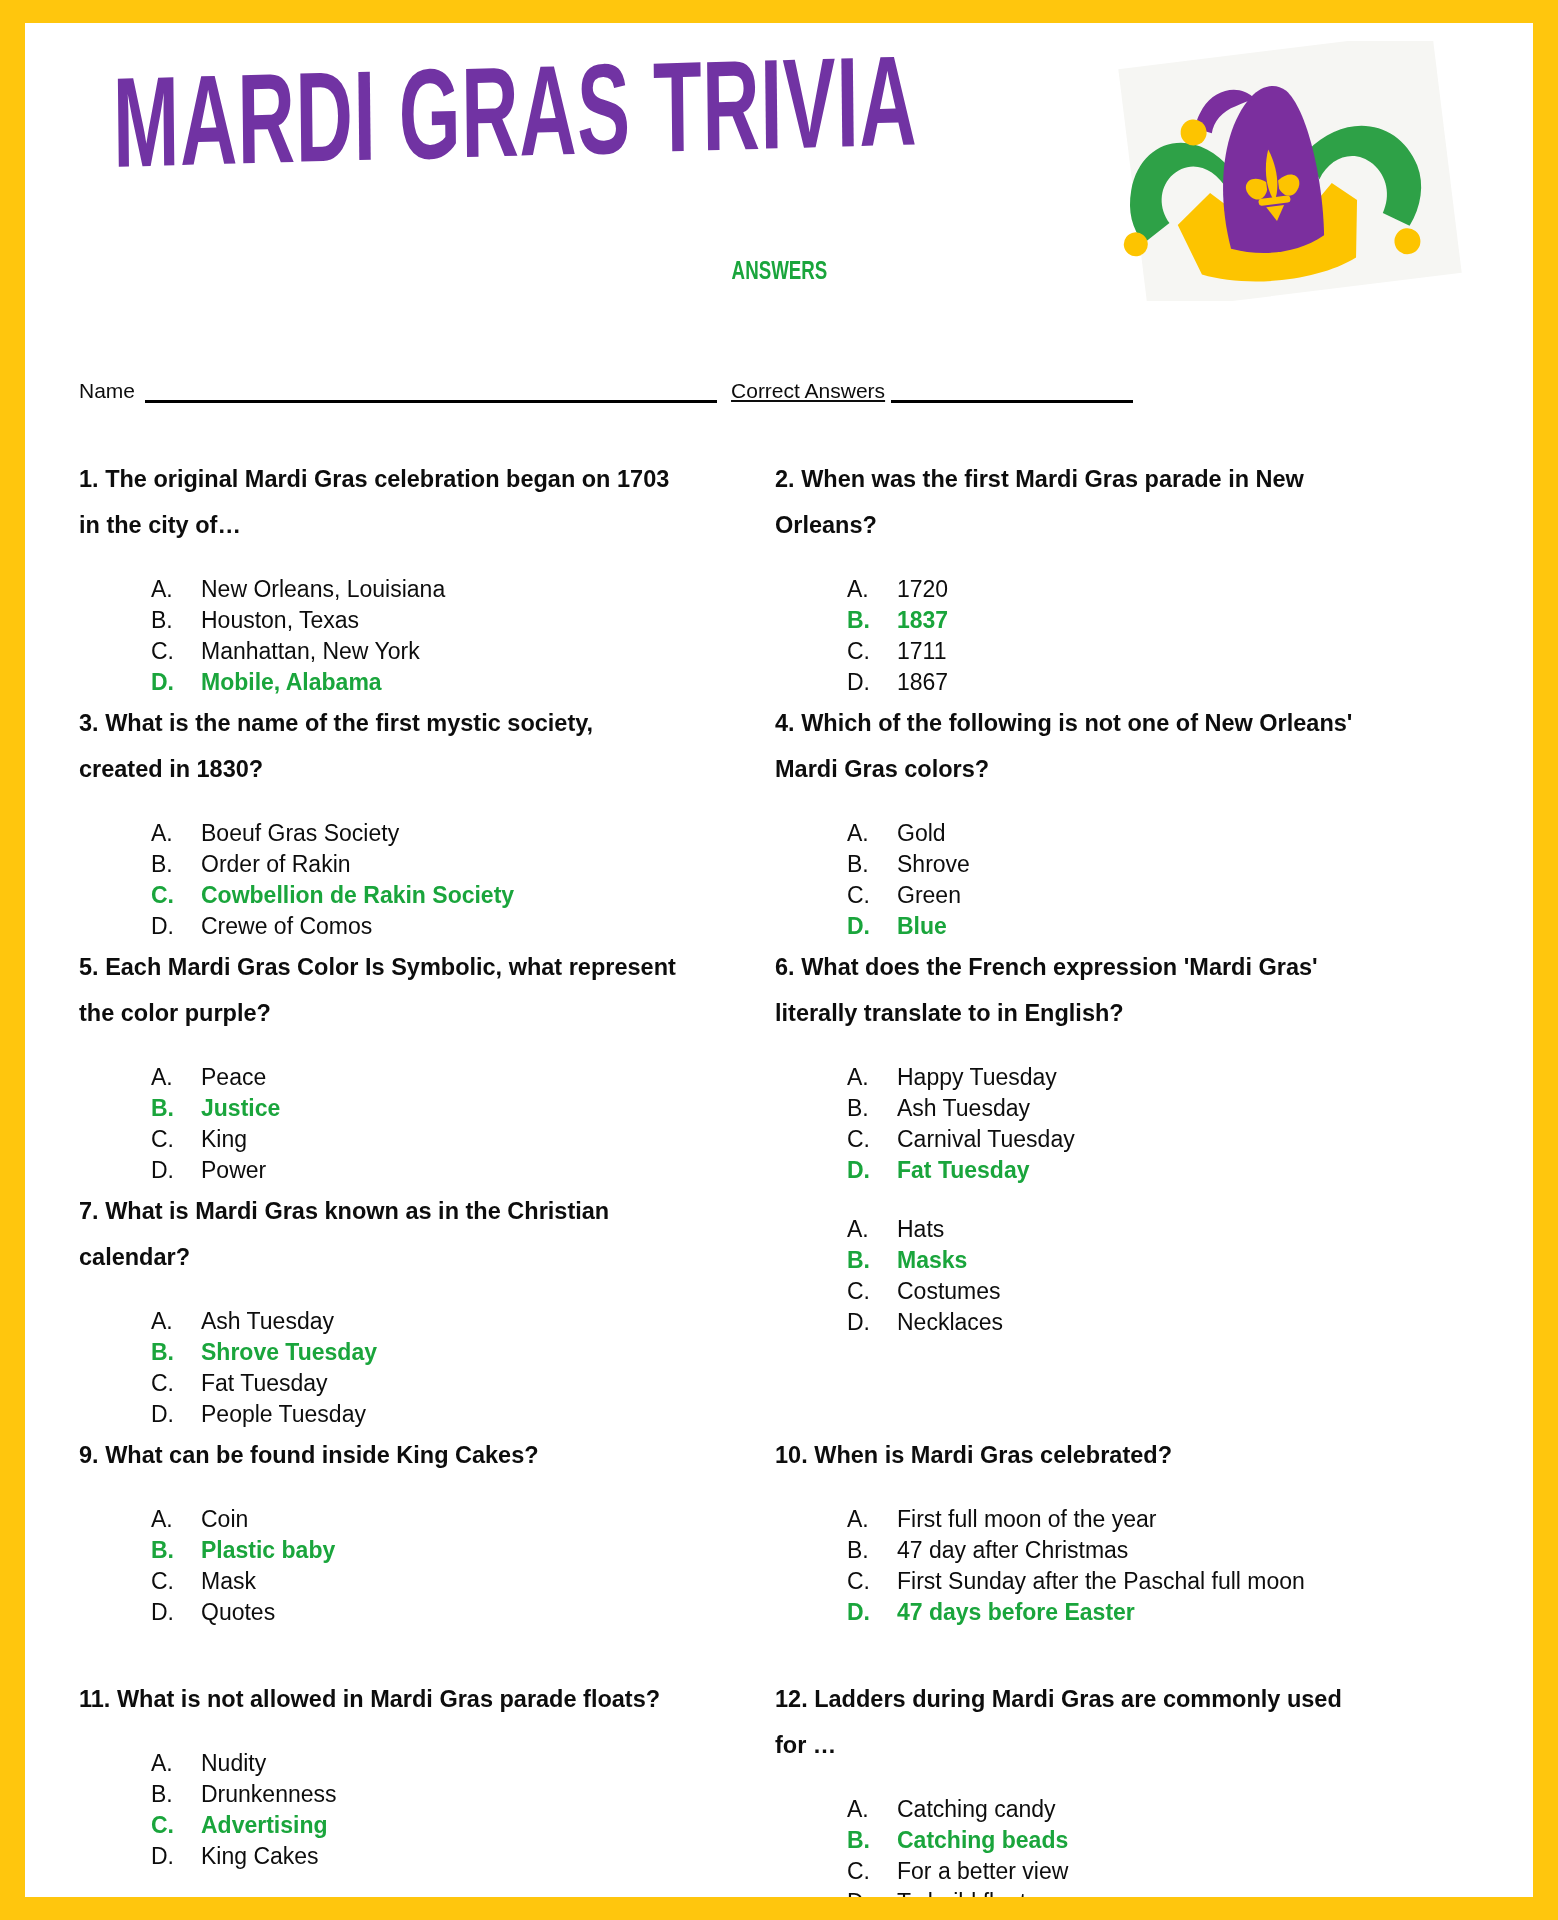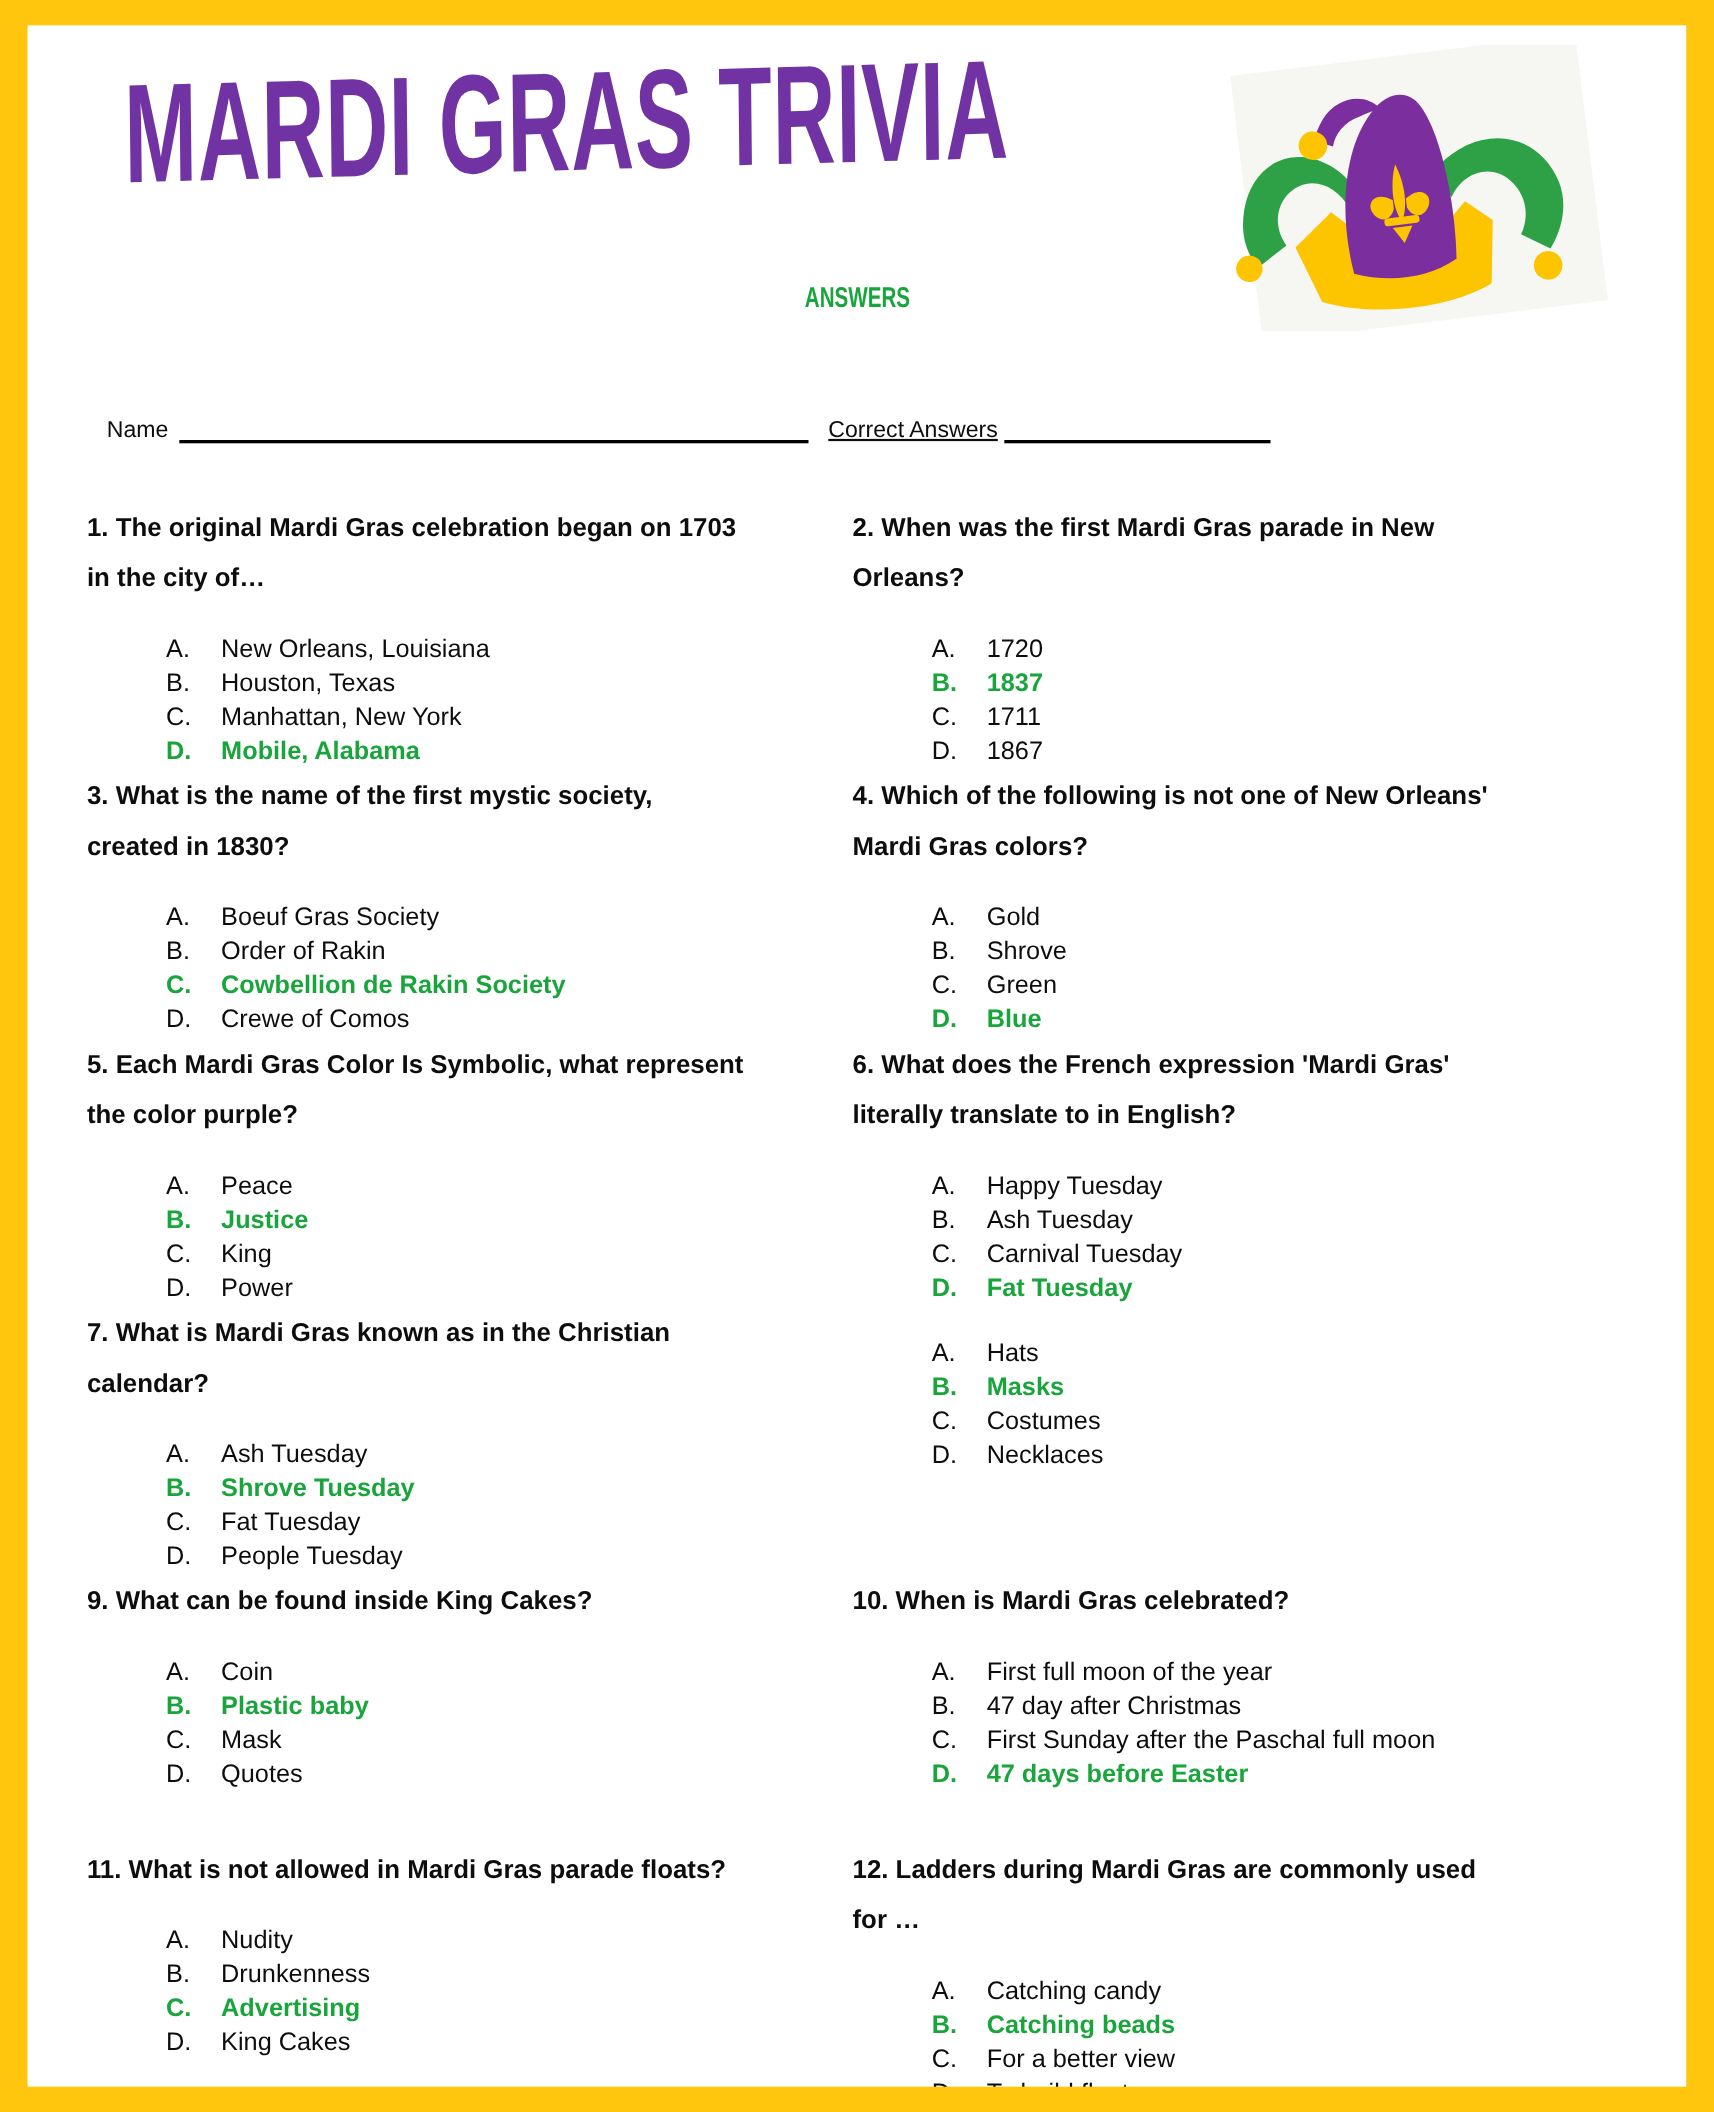--- a/index.html
+++ b/index.html
@@ -53,21 +53,21 @@
     width: 390px; height: 260px;
   }
   
   .name-row {
     display: flex;
     align-items: flex-end;
     margin-top: 48px;
     font-size: 21px;
     height: 32px;
   }
-  .name-row .lbl { padding-right: 10px; white-space: nowrap; margin-left: 18px; }
+  .name-row .lbl { padding-right: 10px; white-space: nowrap; }
   .blank-line {
     display: inline-block;
     border-bottom: 3px solid #000;
     height: 26px;
   }
   .name-line { width: 572px; }
   .ca-lbl { margin-left: 14px; text-decoration: underline; }
   .ca-line { width: 242px; margin-left: -4px; }
   
   .qgrid {

